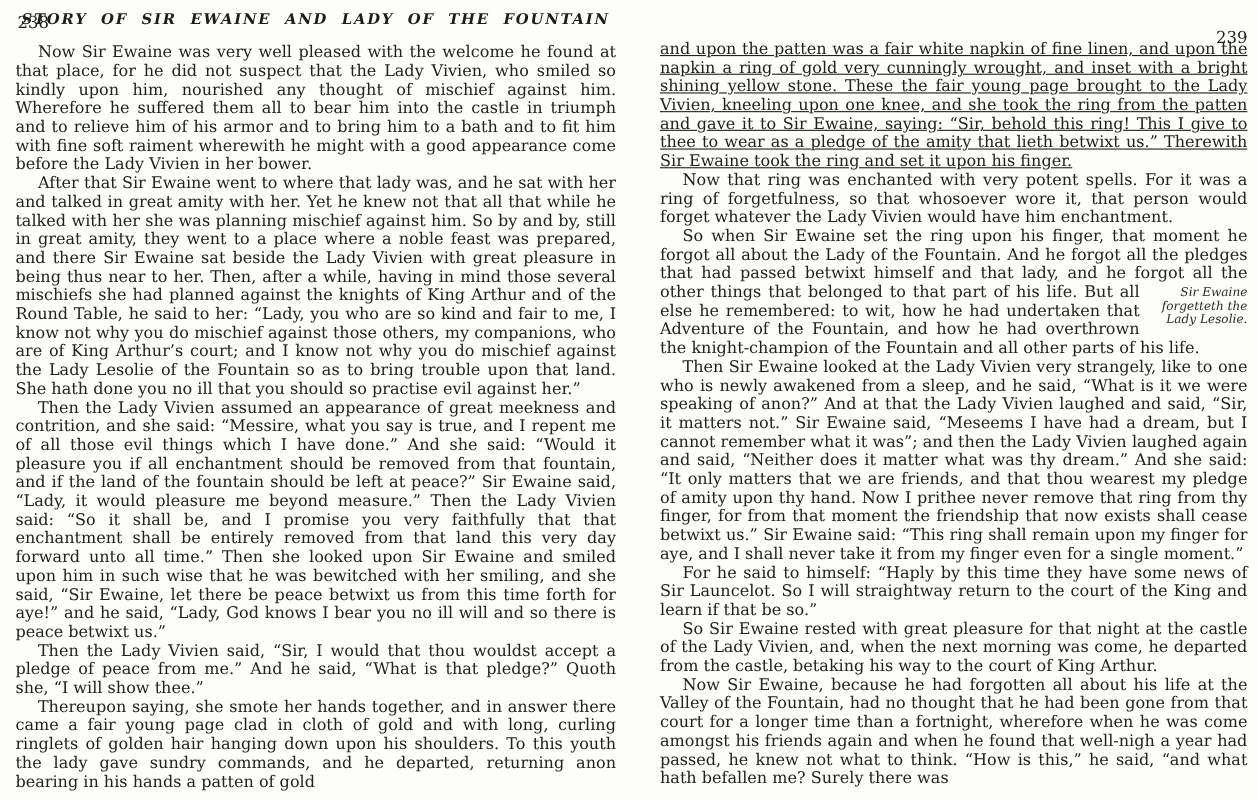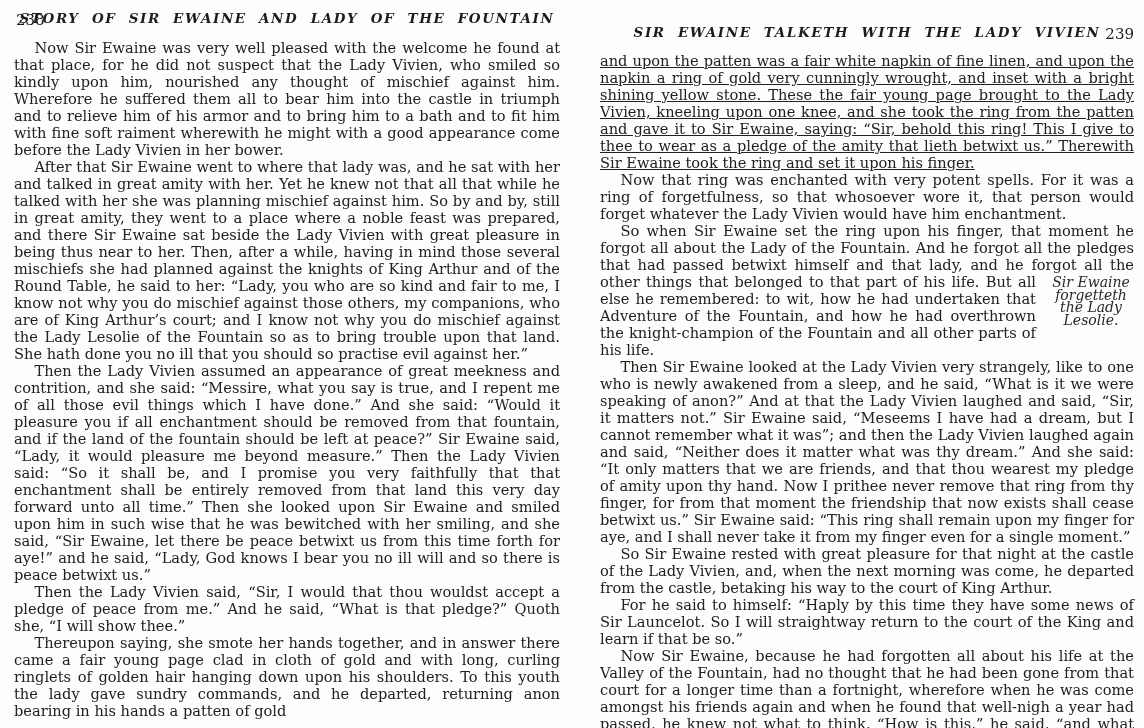--- a/index.html
+++ b/index.html
@@ -48,24 +48,24 @@
     line-height: 17px;
     text-align: justify;
   }
   .page-right .page-body { margin-top: 12px; }
 
   .para { margin: 0; text-indent: 1.4em; }
   .para.noindent { text-indent: 0; text-decoration: underline; }
 
   .margin-note {
     font-style: italic;
-    font-size: 14px;
+    font-size: 11px;
     line-height: 12.5px;
     text-indent: 0;
-    text-align: center;
+    text-align: right;
     color: #2a2928;
   }
   .note-l { float: left;  width: 80px; margin: 3px 16px 2px 0; }
   .note-r { float: right; width: 86px; margin: 3px 0 2px 12px; }
 </style>
 </head>
 <body>
 
 <div class="spread">
 
@@ -80,34 +80,33 @@
       <p class="para">Then the Lady Vivien assumed an appearance of great meekness and contrition, and she said: “Messire, what you say is true, and I repent me of all those evil things which I have done.”  And she said: “Would it pleasure you if all enchantment should be removed from that fountain, and if the land of the fountain should be left at peace?”  Sir Ewaine said, “Lady, it would pleasure me beyond measure.”  Then the Lady Vivien said: “So it shall be, and I promise you very faithfully that that enchantment shall be entirely removed from that land this very day forward unto all time.”  Then she looked upon Sir Ewaine and smiled upon him in such wise that he was bewitched with her smiling, and she said, “Sir Ewaine, let there be peace betwixt us from this time forth for aye!” and he said, “Lady, God knows I bear you no ill will and so there is peace betwixt us.”</p>
       <p class="para">Then the Lady Vivien said, “Sir, I would that thou wouldst accept a pledge of peace from me.”  And he said, “What is that pledge?”  Quoth she, “I will show thee.”</p>
       <p class="para">
         <span>Thereupon saying, she smote her hands together, and in answer there came a fair young page clad in cloth of gold and with long, curling ringlets of golden hair hanging down upon his shoulders.  To this youth the lady gave sundry commands, and he departed, returning anon bearing in his hands a patten of gold</span>
       </p>
     </div>
   </div>
 
   <div class="page page-right">
     <div class="page-header">
-      <span class="running-title">SIR EWAINE TALKETH WITH THE LADY VIVIEN</span>
       <span class="page-num">239</span>
     </div>
     <div class="page-body">
       <p class="para noindent">and upon the patten was a fair white napkin of fine linen, and upon the napkin a ring of gold very cunningly wrought, and inset with a bright shining yellow stone.  These the fair young page brought to the Lady Vivien, kneeling upon one knee, and she took the ring from the patten and gave it to Sir Ewaine, saying: “Sir, behold this ring!  This I give to thee to wear as a pledge of the amity that lieth betwixt us.”  Therewith Sir Ewaine took the ring and set it upon his finger.</p>
       <p class="para">Now that ring was enchanted with very potent spells.  For it was a ring of forgetfulness, so that whosoever wore it, that person would forget whatever the Lady Vivien would have him enchantment.</p>
       <p class="para">
         <span>So when Sir Ewaine set the ring upon his finger, that moment he forgot all about the Lady of the Fountain.  And he forgot all the pledges that had passed betwixt himself and that lady, and he forgot all</span>
         <span class="margin-note note-r">Sir Ewaine forgetteth the Lady Lesolie.</span>
         <span>the other things that belonged to that part of his life.  But all else he remembered: to wit, how he had undertaken that Adventure of the Fountain, and how he had overthrown the knight-champion of the Fountain and all other parts of his life.</span>
       </p>
       <p class="para">Then Sir Ewaine looked at the Lady Vivien very strangely, like to one who is newly awakened from a sleep, and he said, “What is it we were speaking of anon?”  And at that the Lady Vivien laughed and said, “Sir, it matters not.”  Sir Ewaine said, “Meseems I have had a dream, but I cannot remember what it was”; and then the Lady Vivien laughed again and said, “Neither does it matter what was thy dream.”  And she said: “It only matters that we are friends, and that thou wearest my pledge of amity upon thy hand.  Now I prithee never remove that ring from thy finger, for from that moment the friendship that now exists shall cease betwixt us.”  Sir Ewaine said: “This ring shall remain upon my finger for aye, and I shall never take it from my finger even for a single moment.”</p>
+      <p class="para">For he said to himself: “Haply by this time they have some news of Sir Launcelot.  So I will straightway return to the court of the King and learn if that be so.”</p>
       <p class="para">So Sir Ewaine rested with great pleasure for that night at the castle of the Lady Vivien, and, when the next morning was come, he departed from the castle, betaking his way to the court of King Arthur.</p>
-      <p class="para">For he said to himself: “Haply by this time they have some news of Sir Launcelot.  So I will straightway return to the court of the King and learn if that be so.”</p>
       <p class="para">
         <span>Now Sir Ewaine, because he had forgotten all about his life at the Valley of the Fountain, had no thought that he had been gone from</span>
         <span>that court for a longer time than a fortnight, wherefore when he was come amongst his friends again and when he found that well-nigh a year had passed, he knew not what to think. “How is this,” he said, “and what hath befallen me?  Surely there was</span>
       </p>
     </div>
   </div>
 
 </div>
 
 </body></html>

